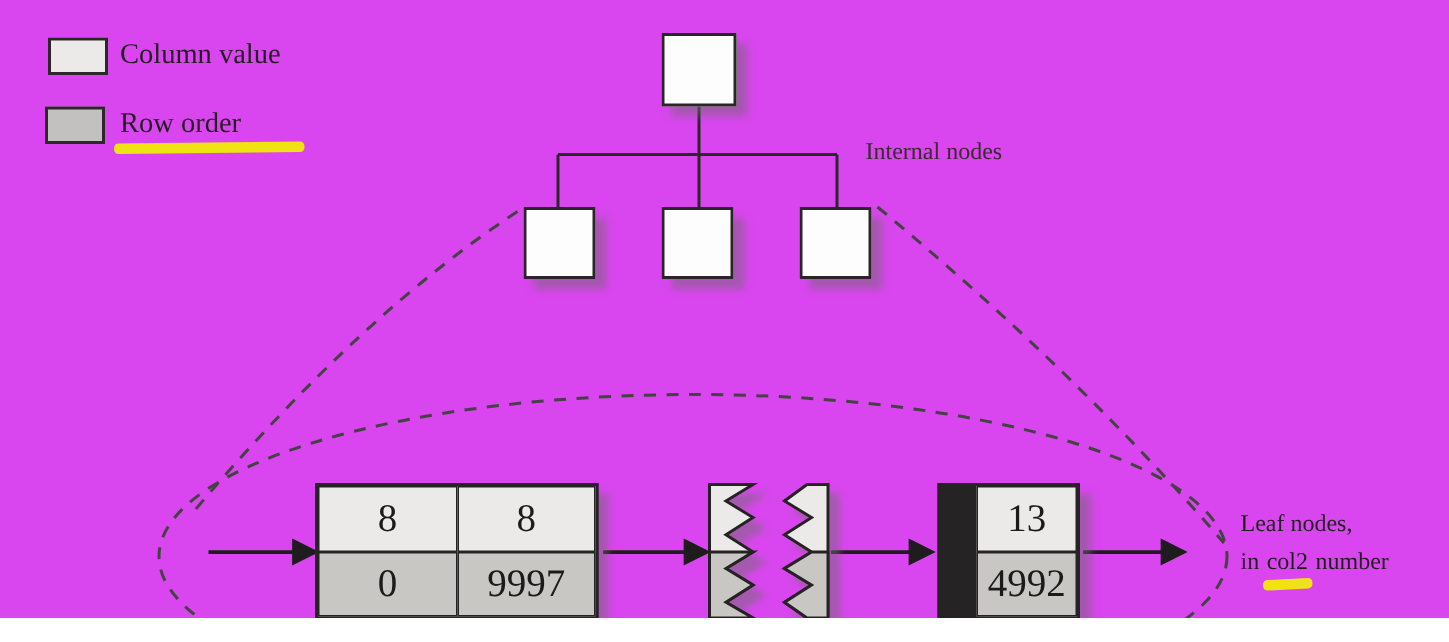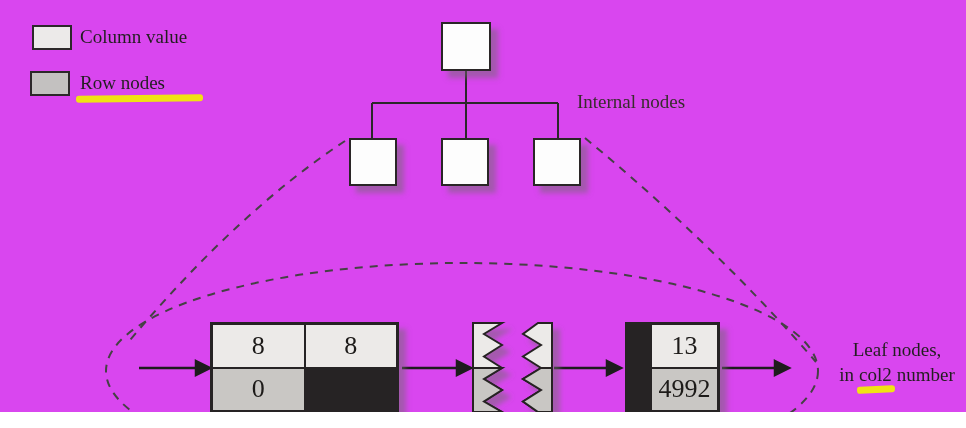--- a/index.html
+++ b/index.html
@@ -47,23 +47,23 @@
   }
   .leaf-table .cell{
     border:1px solid #262324;
     display:flex;align-items:center;justify-content:center;
     font-size:26px;line-height:26px;color:#1d1b19;
   }
   .cell.cv{background:#eceae8;}
   .cell.rn{background:#c9c7c4;}
 
   
-  .anno{position:absolute;font-size:19px;line-height:25px;white-space:nowrap;}
+  .anno{position:absolute;font-size:16px;line-height:25px;white-space:nowrap;}
   .anno.internal{color:#382c2d;}
-  .leaf-label{text-align:center;width:140px;white-space:normal;}
+  .leaf-label{width:140px;white-space:normal;}
   .hl-underline{position:relative;display:inline-block;}
   .hl-underline::after{
     content:"";position:absolute;left:-2px;right:-3px;bottom:-6px;height:7px;
     background:#f0e313;border-radius:3px;transform:rotate(-3deg);
   }
   .sp{margin-right:5px;}
 </style>
 </head>
 <body>
 
@@ -114,35 +114,36 @@
       <path d="M552,323 H538 L523,334 L541,345 L523,356.5 L541,368 L523,379 L541,390 L523,401.5 L538,412 H552 Z" fill="#eceae8" stroke="#262324" stroke-width="2"></path>
       <path d="M552,368 H541 L523,379 L541,390 L523,401.5 L538,412 H552 Z" fill="#c9c7c4" stroke="#262324" stroke-width="2"></path>
     </g>
   </svg>
 
   <div class="abs" style="left:0;top:0;width:230px;height:110px;">
     <div class="swatch light" style="left:32px;top:25px;"></div>
     <div class="legend-text" style="left:80px;top:26px;">Column value</div>
 
     <div class="swatch dark" style="left:30px;top:71px;"></div>
-    <div class="legend-text" style="left:80px;top:72px;">Row nodes</div>
+    <div class="legend-text" style="left:80px;top:72px;">Row order</div>
     <div class="yellow-bar" style="left:76px;top:95px;width:127px;"></div>
   </div>
 
   <div class="node" style="left:441px;top:22px;width:50px;height:49px;"></div>
   <div class="node" style="left:349px;top:138px;"></div>
   <div class="node" style="left:441px;top:138px;"></div>
   <div class="node" style="left:533px;top:138px;"></div>
 
   <div class="anno internal" style="left:577px;top:89px;">Internal nodes</div>
 
   <div class="leaf-table" style="left:210px;top:322px;width:189px;height:91px;grid-template-columns:1fr 1fr;grid-template-rows:1fr 1fr;">
     <div class="cell cv">8</div>
     <div class="cell cv">8</div>
     <div class="cell rn">0</div>
+    <div class="cell rn">9997</div>
   </div>
 
   <div class="leaf-table" style="left:625px;top:322px;width:95px;height:91px;grid-template-columns:1fr;grid-template-rows:1fr 1fr;padding-left:24px;">
     <div class="cell cv">13</div>
     <div class="cell rn">4992</div>
   </div>
 
   <div class="anno leaf-label" style="left:827px;top:337px;">
     <span>Leaf nodes,</span><br>
     <span class="sp">in</span><span class="hl-underline sp">col2</span><span>number</span>

